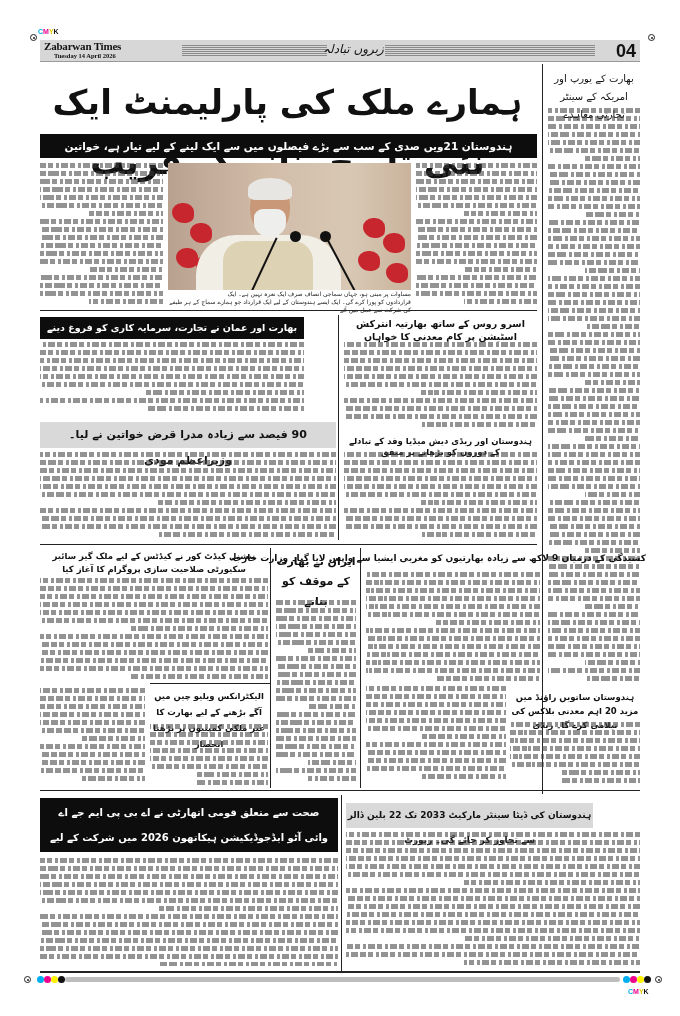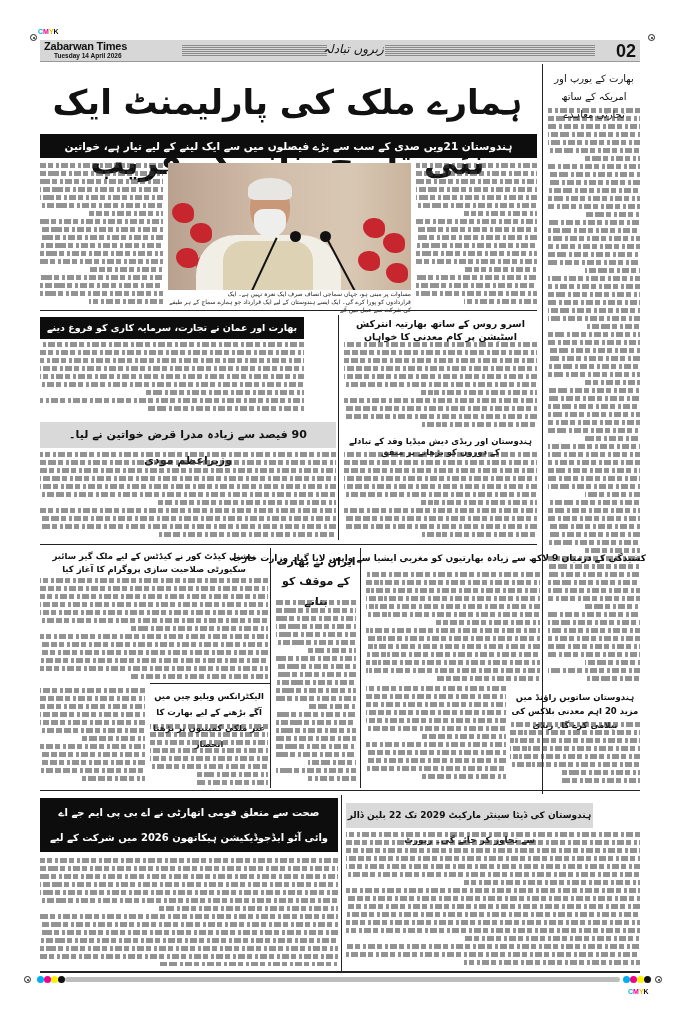--- a/index.html
+++ b/index.html
@@ -3,21 +3,21 @@
 <meta charset="utf-8">
 <style>
   * { box-sizing: border-box; margin: 0; padding: 0; }
   body { width: 680px; height: 1016px; background: #fff; position: relative; overflow: hidden; font-family: "DejaVu Sans", sans-serif; color: #111; }
   .reg { position: absolute; width: 7px; height: 7px; border: 1px solid #222; border-radius: 50%; }
   .reg::after { content: ""; position: absolute; left: 1.5px; top: 1.5px; width: 2px; height: 2px; background: #222; border-radius: 50%; }
   .cmyk-label { position: absolute; font-family: "Liberation Sans", sans-serif; font-weight: bold; font-size: 7px; letter-spacing: 0; }
   .cmyk-label .c { color: #00aeef; } .cmyk-label .m { color: #ec008c; } .cmyk-label .y { color: #e5c400; } .cmyk-label .k { color: #111; }
 
   .masthead { position: absolute; left: 40px; top: 40px; width: 600px; height: 22px; background: #d7d7d7; border-bottom: 1px solid #999; }
-  .mh-en { position: absolute; left: 4px; top: 1px; font-family: Liberation Sans, sans-serif; font-weight: bold; }
+  .mh-en { position: absolute; left: 4px; top: 1px; font-family: Liberation Serif, serif; font-weight: bold; }
   .mh-en .t { font-size: 11px; letter-spacing: -0.2px; line-height: 11px; display:block; }
   .mh-en .d { font-size: 6.5px; line-height: 8px; display:block; margin-left: 10px; }
   .mh-lines { position: absolute; top: 5px; height: 12px; background: repeating-linear-gradient(to bottom, #8a8a8a 0 1px, transparent 1px 2px); }
   .mh-ur { position: absolute; left: 283px; top: 2px; font-family: "DejaVu Serif", serif; font-style: italic; font-size: 12px; }
   .mh-page { position: absolute; right: 4px; top: 0; font-family: "Liberation Sans", sans-serif; font-weight: bold; font-size: 18px; line-height: 22px; }
 
   .ur { direction: rtl; text-align: right; font-family: "DejaVu Sans", sans-serif; }
   .h-main { position: absolute; left: 40px; top: 72px; width: 495px; text-align: center; font-size: 34px; font-weight: bold; line-height: 60px; letter-spacing: -1px; }
   .bar-black { position: absolute; background: #0d0d0d; color: #fff; text-align: center; font-weight: bold; }
   .bar-grey { position: absolute; background: #d9d9d9; color: #111; text-align: center; font-weight: bold; }
@@ -59,27 +59,27 @@
 </div>
 
 <div class="masthead">
   <div class="mh-en">
     <span class="t">Zabarwan Times</span>
     <span class="d">Tuesday 14 April 2026</span>
   </div>
   <div class="mh-lines" style="left:142px;width:145px;"></div>
   <div class="mh-ur">زبروں تبادلہ</div>
   <div class="mh-lines" style="left:345px;width:210px;"></div>
-  <div class="mh-page">02</div>
+  <div class="mh-page">04</div>
 </div>
 
 <div class="h-main ur">ہمارے ملک کی پارلیمنٹ ایک نئی تاریخ بنانے کے قریب</div>
 
 <div class="vline" style="left:542px;top:64px;height:730px;"></div>
-<div class="headline ur" style="left:548px;top:70px;width:92px;font-size:10px;font-weight:normal;line-height:18px;">بھارت کے یورپ اور امریکہ کے ساتھ تجارتی معاہدے</div>
+<div class="headline ur" style="left:548px;top:70px;width:92px;font-size:10px;font-weight:normal;line-height:18px;">بھارت کے یورپ اور امریکہ کے سینٹر تجارتی معاہدے</div>
 <div class="col-text" style="left:548px;top:108px;width:92px;height:580px;">
     <div class="line" style="background-position: 0px 0px;"></div>
     <div class="line" style="background-position: 13px 0px;"></div>
     <div class="line" style="background-position: 4px 0px;"></div>
     <div class="line" style="background-position: 17px 0px;"></div>
     <div class="line" style="background-position: 8px 0px;"></div>
     <div class="line" style="background-position: 21px 0px;"></div>
     <div class="line short" style="background-position: 12px 0px;"></div>
     <div class="line" style="background-position: 3px 0px;"></div>
     <div class="line" style="background-position: 16px 0px;"></div>
@@ -406,21 +406,21 @@
     <div class="line" style="background-position: 3px 0px;"></div>
     <div class="line" style="background-position: 16px 0px;"></div>
     <div class="line" style="background-position: 7px 0px;"></div>
     <div class="line" style="background-position: 20px 0px;"></div>
     <div class="line" style="background-position: 11px 0px;"></div>
     <div class="line" style="background-position: 2px 0px;"></div>
     <div class="line short" style="background-position: 15px 0px;"></div>
   </div>
 <div class="vline" style="left:341px;top:795px;height:178px;"></div>
 
-<div class="bar-grey ur" style="left:346px;top:803px;width:247px;height:25px;font-size:9px;line-height:25px;">ہندوستان کی ڈیٹا سینٹر مارکیٹ 2029 تک 22 بلین ڈالر سے تجاوز کر جائے گی۔ رپورٹ</div>
+<div class="bar-grey ur" style="left:346px;top:803px;width:247px;height:25px;font-size:9px;line-height:25px;">ہندوستان کی ڈیٹا سینٹر مارکیٹ 2033 تک 22 بلین ڈالر سے تجاوز کر جائے گی۔ رپورٹ</div>
 <div class="col-text" style="left:346px;top:832px;width:294px;height:135px;">
     <div class="line" style="background-position: 0px 0px;"></div>
     <div class="line" style="background-position: 13px 0px;"></div>
     <div class="line" style="background-position: 4px 0px;"></div>
     <div class="line" style="background-position: 17px 0px;"></div>
     <div class="line" style="background-position: 8px 0px;"></div>
     <div class="line" style="background-position: 21px 0px;"></div>
     <div class="line short" style="background-position: 12px 0px;"></div>
     <div class="line" style="background-position: 3px 0px;"></div>
     <div class="line" style="background-position: 16px 0px;"></div>

